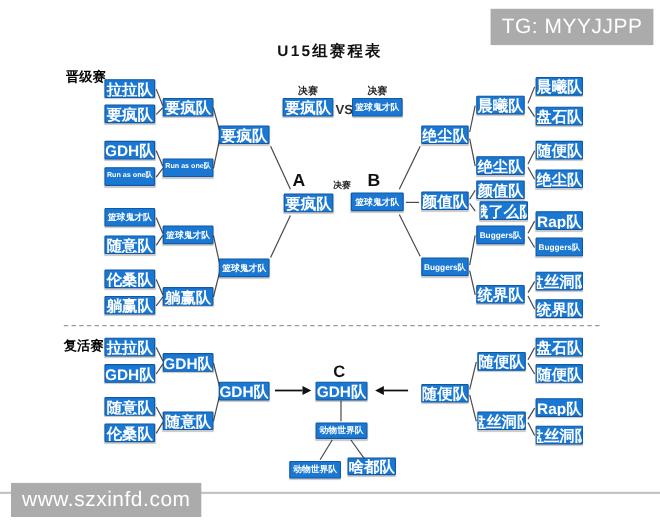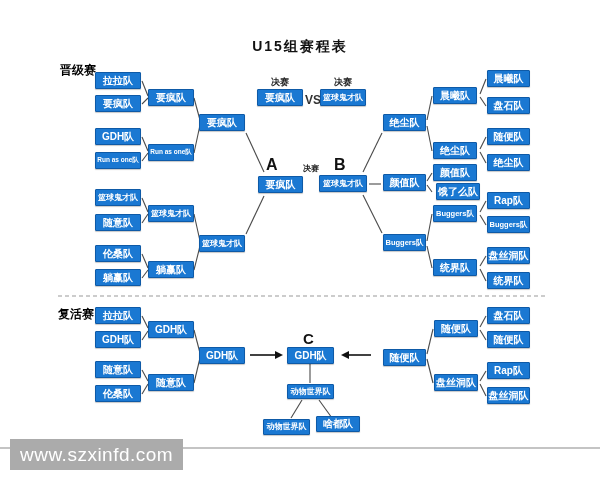--- a/index.html
+++ b/index.html
@@ -4,21 +4,21 @@
 <style>
   html,body{margin:0;padding:0;}
   #stage{
     position:relative; width:600px; height:480px; background:#ffffff;
     font-family:"Liberation Sans","DejaVu Sans",sans-serif; overflow:hidden;
   }
   svg.lines{position:absolute;left:0;top:0;pointer-events:none;}
   .team{
     position:absolute; box-sizing:border-box; width:46px; height:17px;
     background:#1a78d2; border:1px solid #0e5aa7; border-radius:1px;
-    color:#fff; font-weight:bold; font-size:10px; line-height:1;
+    color:#fff; font-weight:bold; font-size:14px; line-height:1;
     display:flex; align-items:center; justify-content:center;
     white-space:nowrap; overflow:hidden; box-shadow:0 1px 1px rgba(0,0,0,.22);
   }
   .w43{width:43px;} .w44{width:44px;} .w45{width:45px;} .w47{width:47px;} .w48{width:48px;} .h15{height:15px;} .h16{height:16px;}
   .title{
     position:absolute; left:0; right:0; top:38px; text-align:center;
     font-size:14px; font-weight:bold; color:#111; letter-spacing:2px;
   }
   .sec-label{position:absolute; font-size:12px; font-weight:bold; color:#000000;}
   .small-label{position:absolute; font-size:9px; font-weight:bold; color:#222; text-align:center;}
@@ -176,15 +176,16 @@
   <div class="team w44 h16" style="left:316px;top:416px">啥都队</div>
 
   <div class="team w43" style="left:383px;top:349px">随便队</div>
   <div class="team w44" style="left:434px;top:320px">随便队</div>
   <div class="team w44" style="left:434px;top:374px">盘丝洞队</div>
   <div class="team w43" style="left:487px;top:307px">盘石队</div>
   <div class="team w43" style="left:487px;top:331px">随便队</div>
   <div class="team w43" style="left:487px;top:362px">Rap队</div>
   <div class="team w43" style="left:487px;top:387px">盘丝洞队</div>
 
+  <div class="wm wm-top">TG: MYYJJPP</div>
   <div class="wm wm-bottom">www.szxinfd.com</div>
 
 </div>
 
 </body></html>

